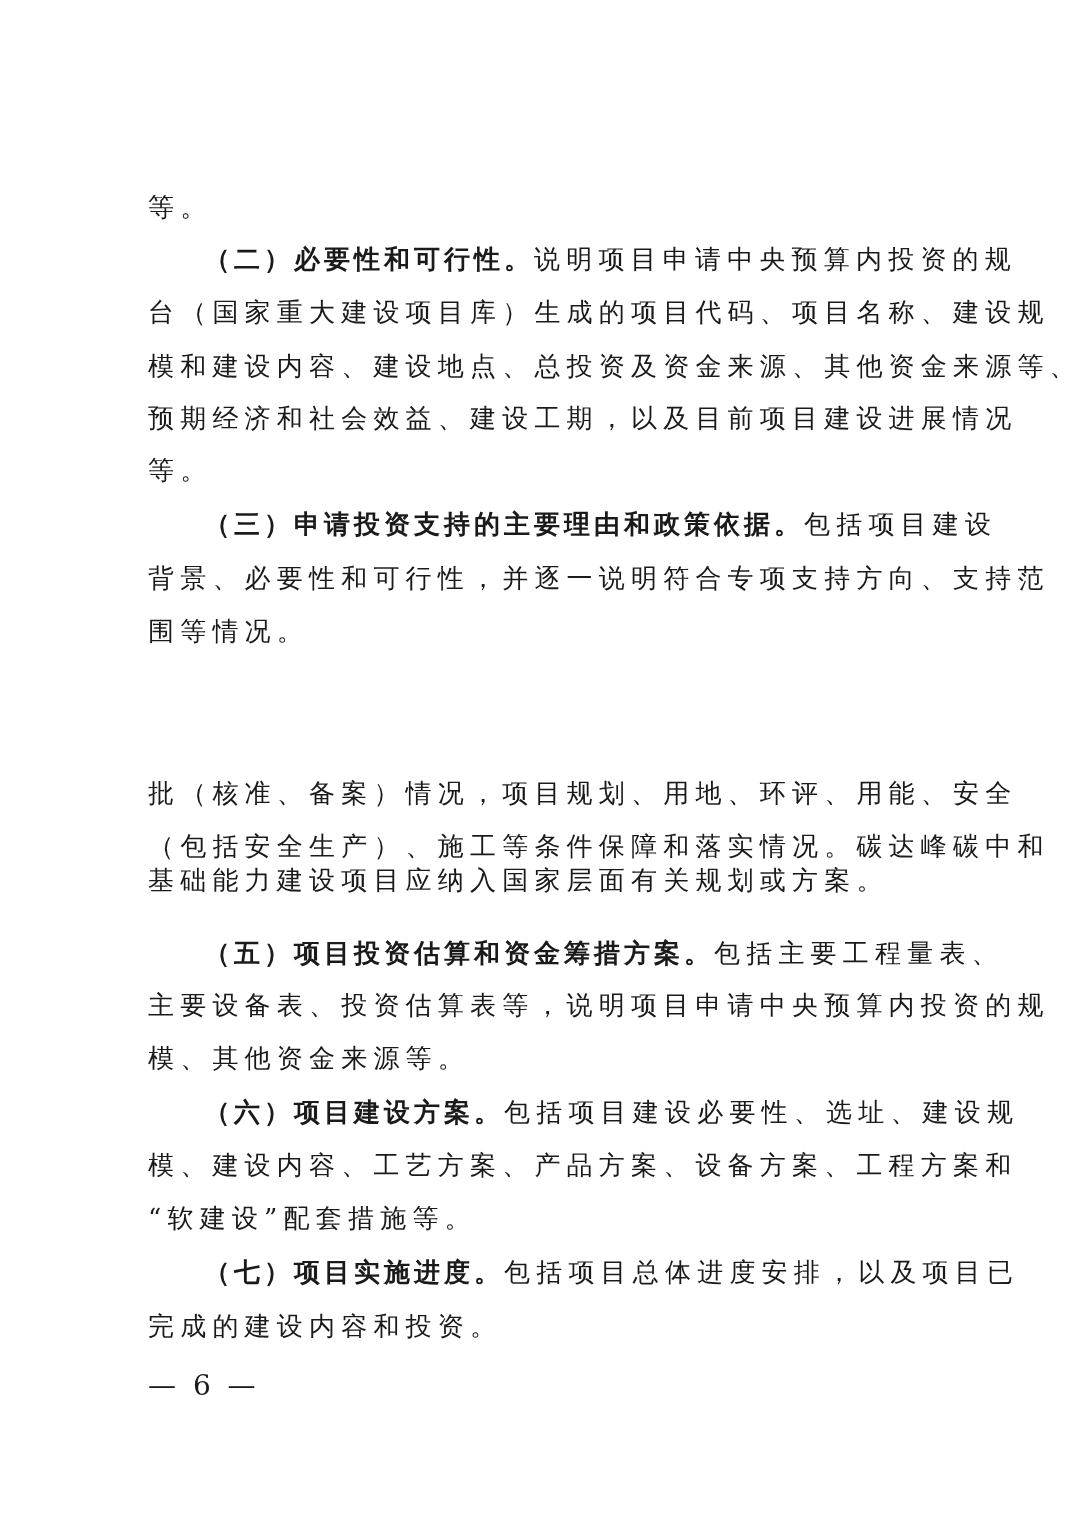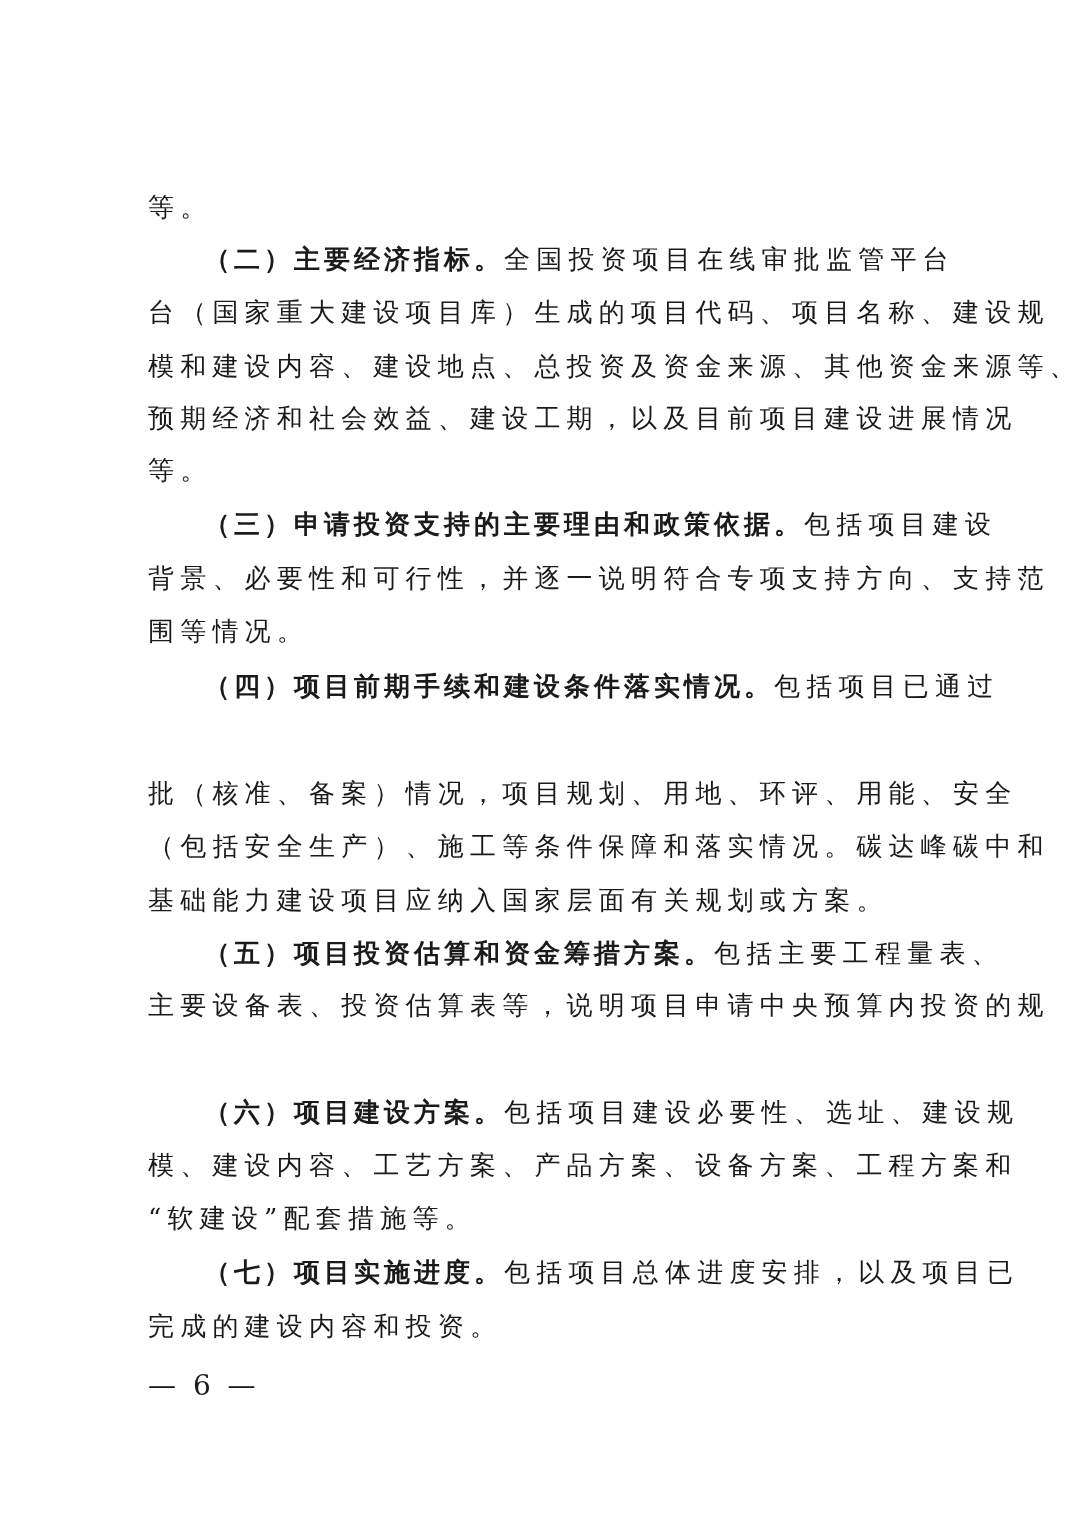--- a/index.html
+++ b/index.html
@@ -59,21 +59,21 @@
 </head>
 <body>
 
 <div class="page">
 
   <div class="line last" style="top:187px">
     <span>等。</span>
   </div>
 
   <div class="line indent" style="top:239px">
-    <span class="bold">（二）主要经济指标。</span><span>全国投资项目在线审批监管平台</span>
+    <span class="bold">（二）必要性和可行性。</span><span>说明项目申请中央预算内投资的规</span>
   </div>
   <div class="line" style="top:292px">
     <span>台（国家重大建设项目库）生成的项目代码、项目名称、建设规</span>
   </div>
   <div class="line" style="top:346px">
     <span>模和建设内容、建设地点、总投资及资金来源、其他资金来源等、</span>
   </div>
   <div class="line" style="top:398px">
     <span>预期经济和社会效益、建设工期，以及目前项目建设进展情况</span>
   </div>
@@ -84,38 +84,38 @@
   <div class="line indent" style="top:504px">
     <span class="bold">（三）申请投资支持的主要理由和政策依据。</span><span>包括项目建设</span>
   </div>
   <div class="line" style="top:558px">
     <span>背景、必要性和可行性，并逐一说明符合专项支持方向、支持范</span>
   </div>
   <div class="line last" style="top:611px">
     <span>围等情况。</span>
   </div>
 
-  <div class="line indent" style="top:666px">
-    <span class="bold">（四）项目前期手续和建设条件落实情况。</span><span>包括项目已通过</span>
-  </div>
   <div class="line" style="top:773px">
     <span>批（核准、备案）情况，项目规划、用地、环评、用能、安全</span>
   </div>
   <div class="line" style="top:826px">
     <span>（包括安全生产）、施工等条件保障和落实情况。碳达峰碳中和</span>
   </div>
-  <div class="line last" style="top:880px">
+  <div class="line last" style="top:860px">
     <span>基础能力建设项目应纳入国家层面有关规划或方案。</span>
   </div>
 
   <div class="line" style="top:985px">
     <span>主要设备表、投资估算表等，说明项目申请中央预算内投资的规</span>
   </div>
   <div class="line indent" style="top:933px">
     <span class="bold">（五）项目投资估算和资金筹措方案。</span><span>包括主要工程量表、</span>
+  </div>
+  <div class="line last" style="top:1038px">
+    <span>模、其他资金来源等。</span>
   </div>
 
   <div class="line indent" style="top:1092px">
     <span class="bold">（六）项目建设方案。</span><span>包括项目建设必要性、选址、建设规</span>
   </div>
   <div class="line last" style="top:1198px">
     <span>“软建设”配套措施等。</span>
   </div>
   <div class="line" style="top:1145px">
     <span>模、建设内容、工艺方案、产品方案、设备方案、工程方案和</span>

